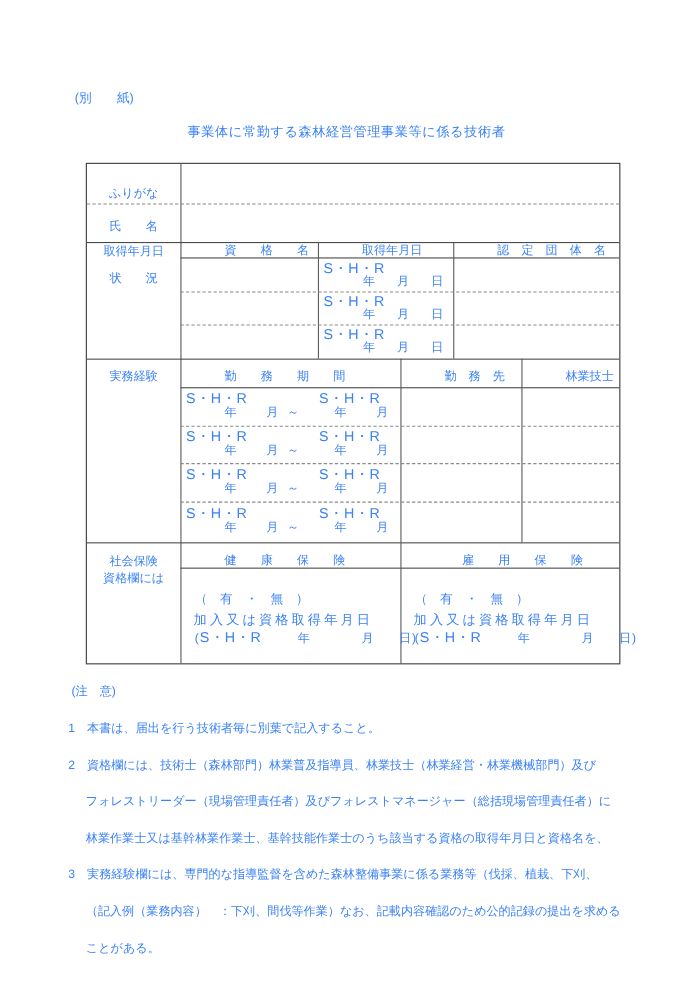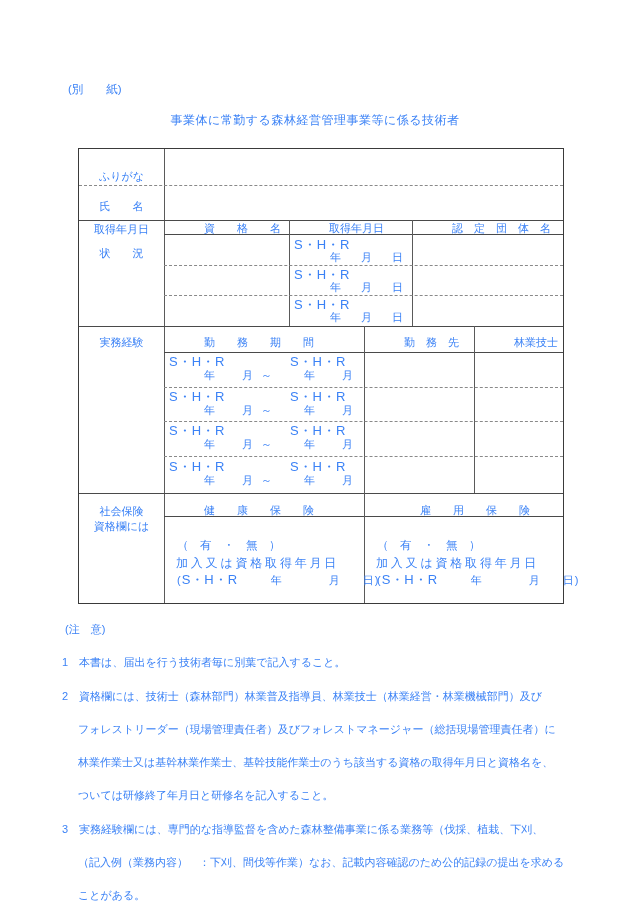--- a/index.html
+++ b/index.html
@@ -201,19 +201,18 @@
     </div>
 
   </div>
 
   <div class="notes">
     <div class="note-line nh">(注　意)</div>
     <div class="note-line ind0">1　本書は、届出を行う技術者毎に別葉で記入すること。</div>
     <div class="note-line ind0">2　資格欄には、技術士（森林部門）林業普及指導員、林業技士（林業経営・林業機械部門）及び</div>
     <div class="note-line ind1">フォレストリーダー（現場管理責任者）及びフォレストマネージャー（総括現場管理責任者）に</div>
     <div class="note-line ind1">林業作業士又は基幹林業作業士、基幹技能作業士のうち該当する資格の取得年月日と資格名を、</div>
-    <div class="note-line ind1">ついては研修終了年月日と研修名を記入すること。</div>
     <div class="note-line ind0">3　実務経験欄には、専門的な指導監督を含めた森林整備事業に係る業務等（伐採、植栽、下刈、</div>
     <div class="note-line ind1">（記入例（業務内容）　：下刈、間伐等作業）なお、記載内容確認のため公的記録の提出を求める</div>
     <div class="note-line ind1">ことがある。</div>
   </div>
 
 </div>
 
 </body></html>

